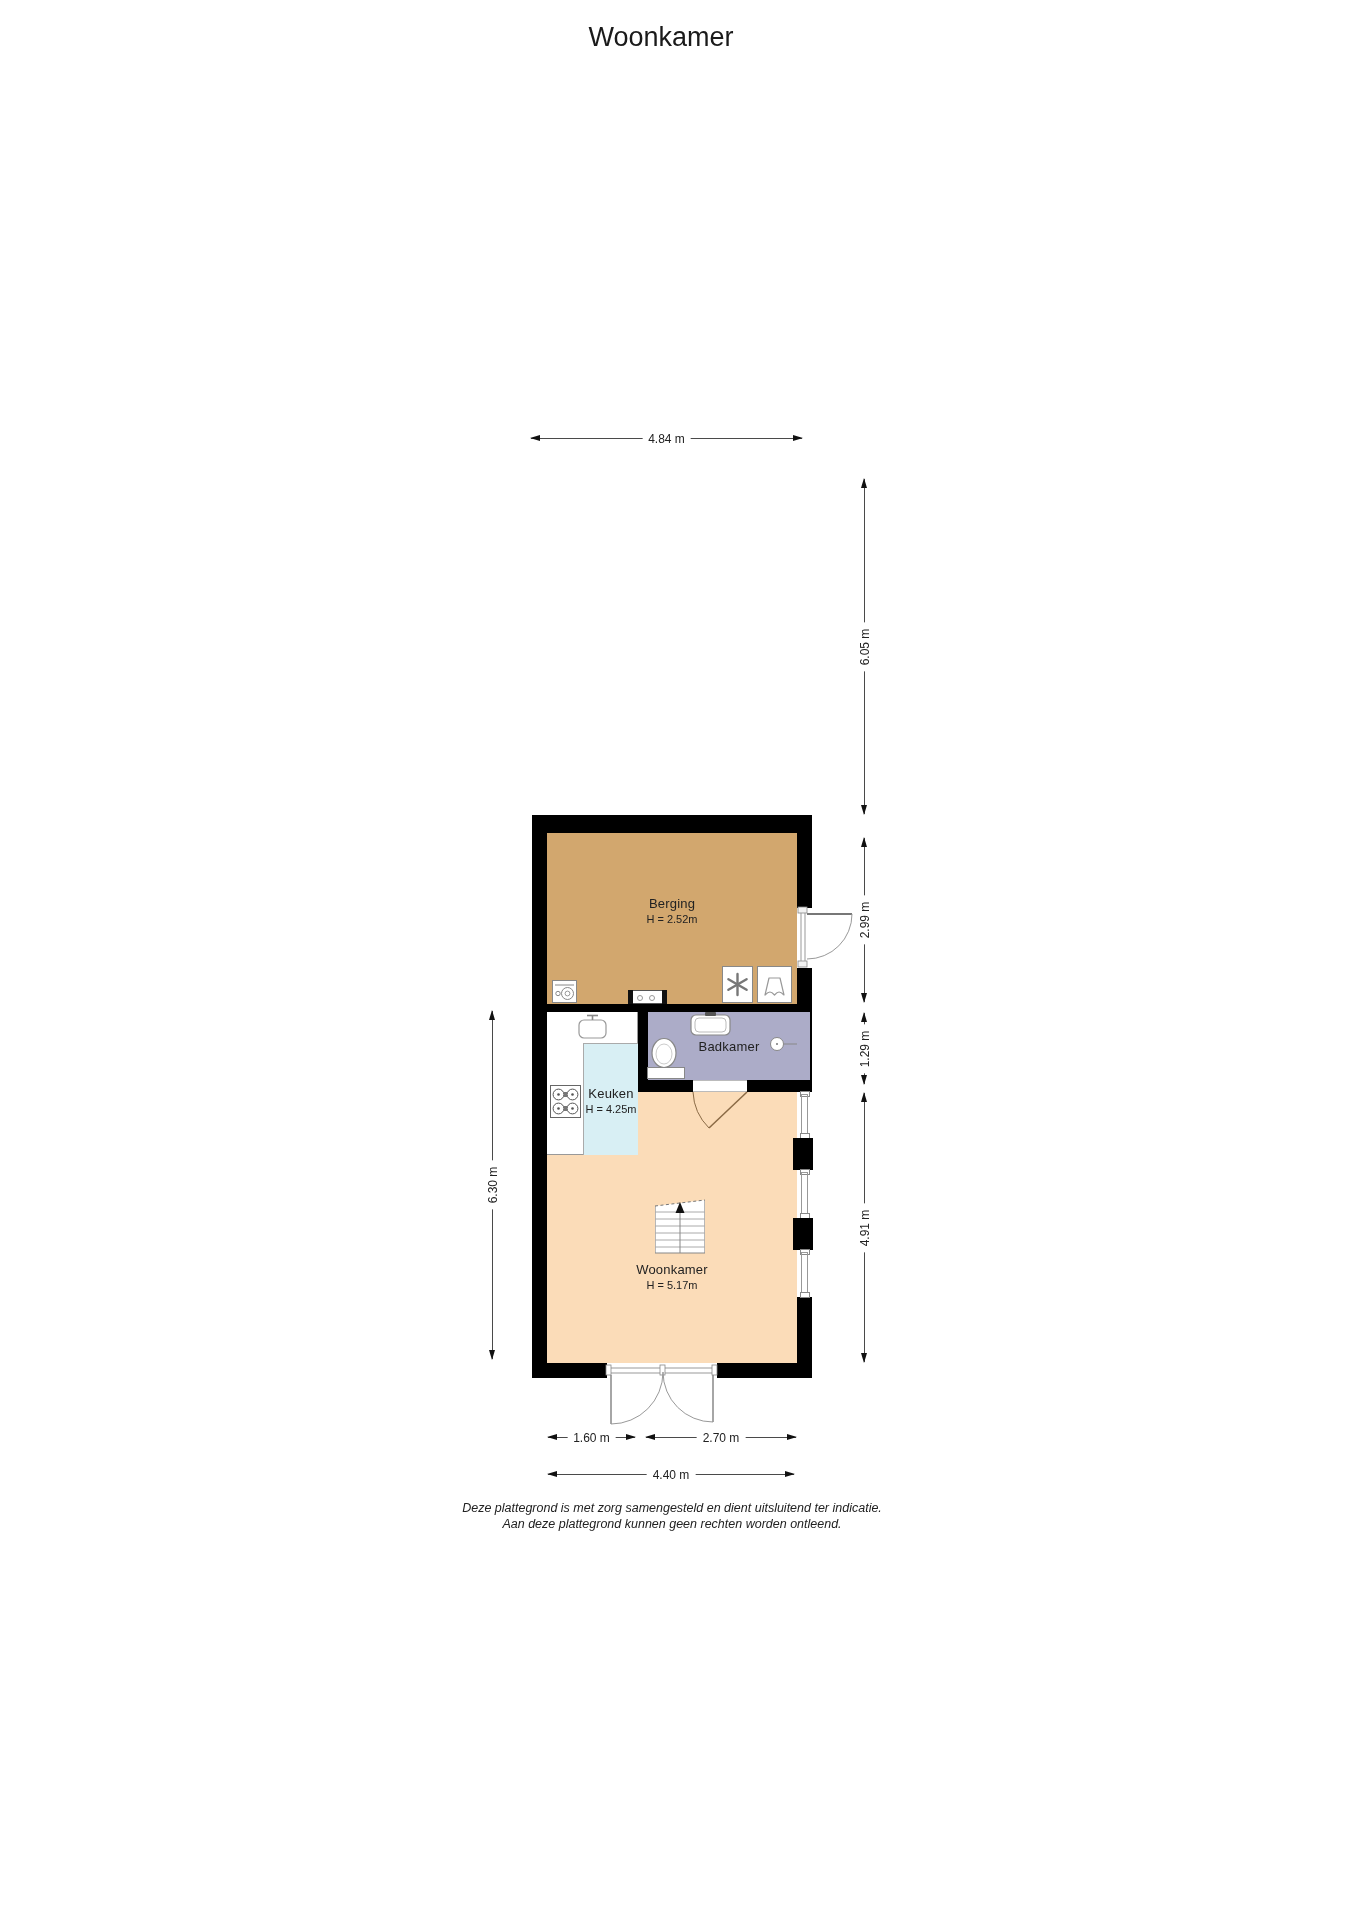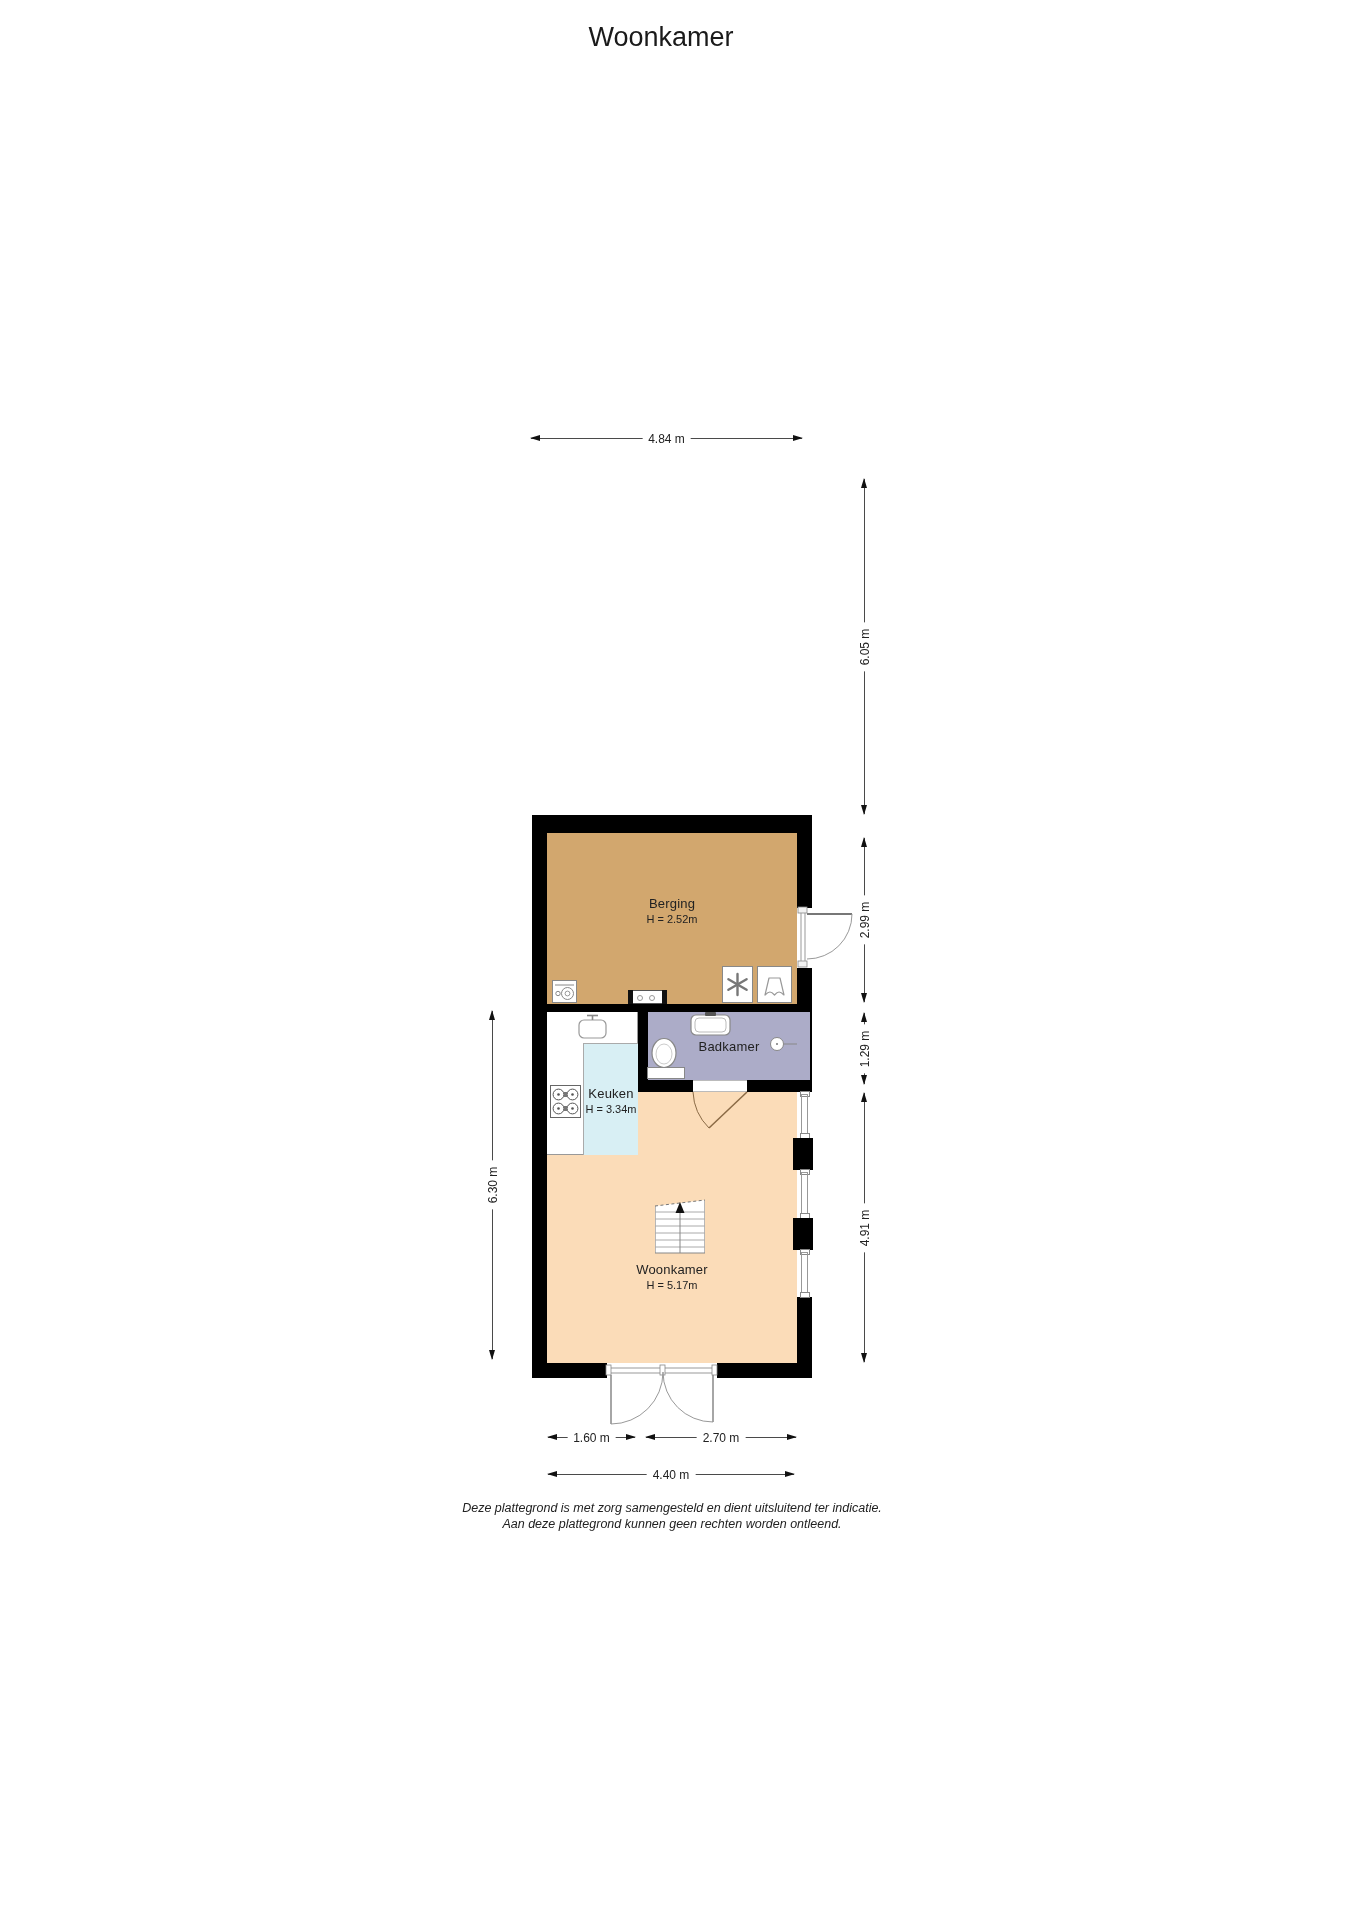--- a/index.html
+++ b/index.html
@@ -124,21 +124,21 @@
 
     <div class="abs kb-wall"></div>
     <div class="abs bw-seg1"></div>
     <div class="abs bw-seg2"></div>
     <div class="abs bw-gap"></div>
 
     <div class="abs kcounter"></div>
     <div class="abs kfloor" style="position: absolute; background-color: rgb(216, 239, 244);">
       <div class="roomlbl" style="top:50%;transform:translateY(-50%);">
         <div class="nm">Keuken</div>
-        <div class="ht">H = 3.34m</div>
+        <div class="ht">H = 4.25m</div>
       </div>
     </div>
 
     <div class="abs door-opening"></div>
     <div class="abs window win-a">
         <span class="glazing"></span>
       </div>
     <div class="abs pillar pil-1"></div>
     <div class="abs window win-b">
         <span class="glazing"></span>

